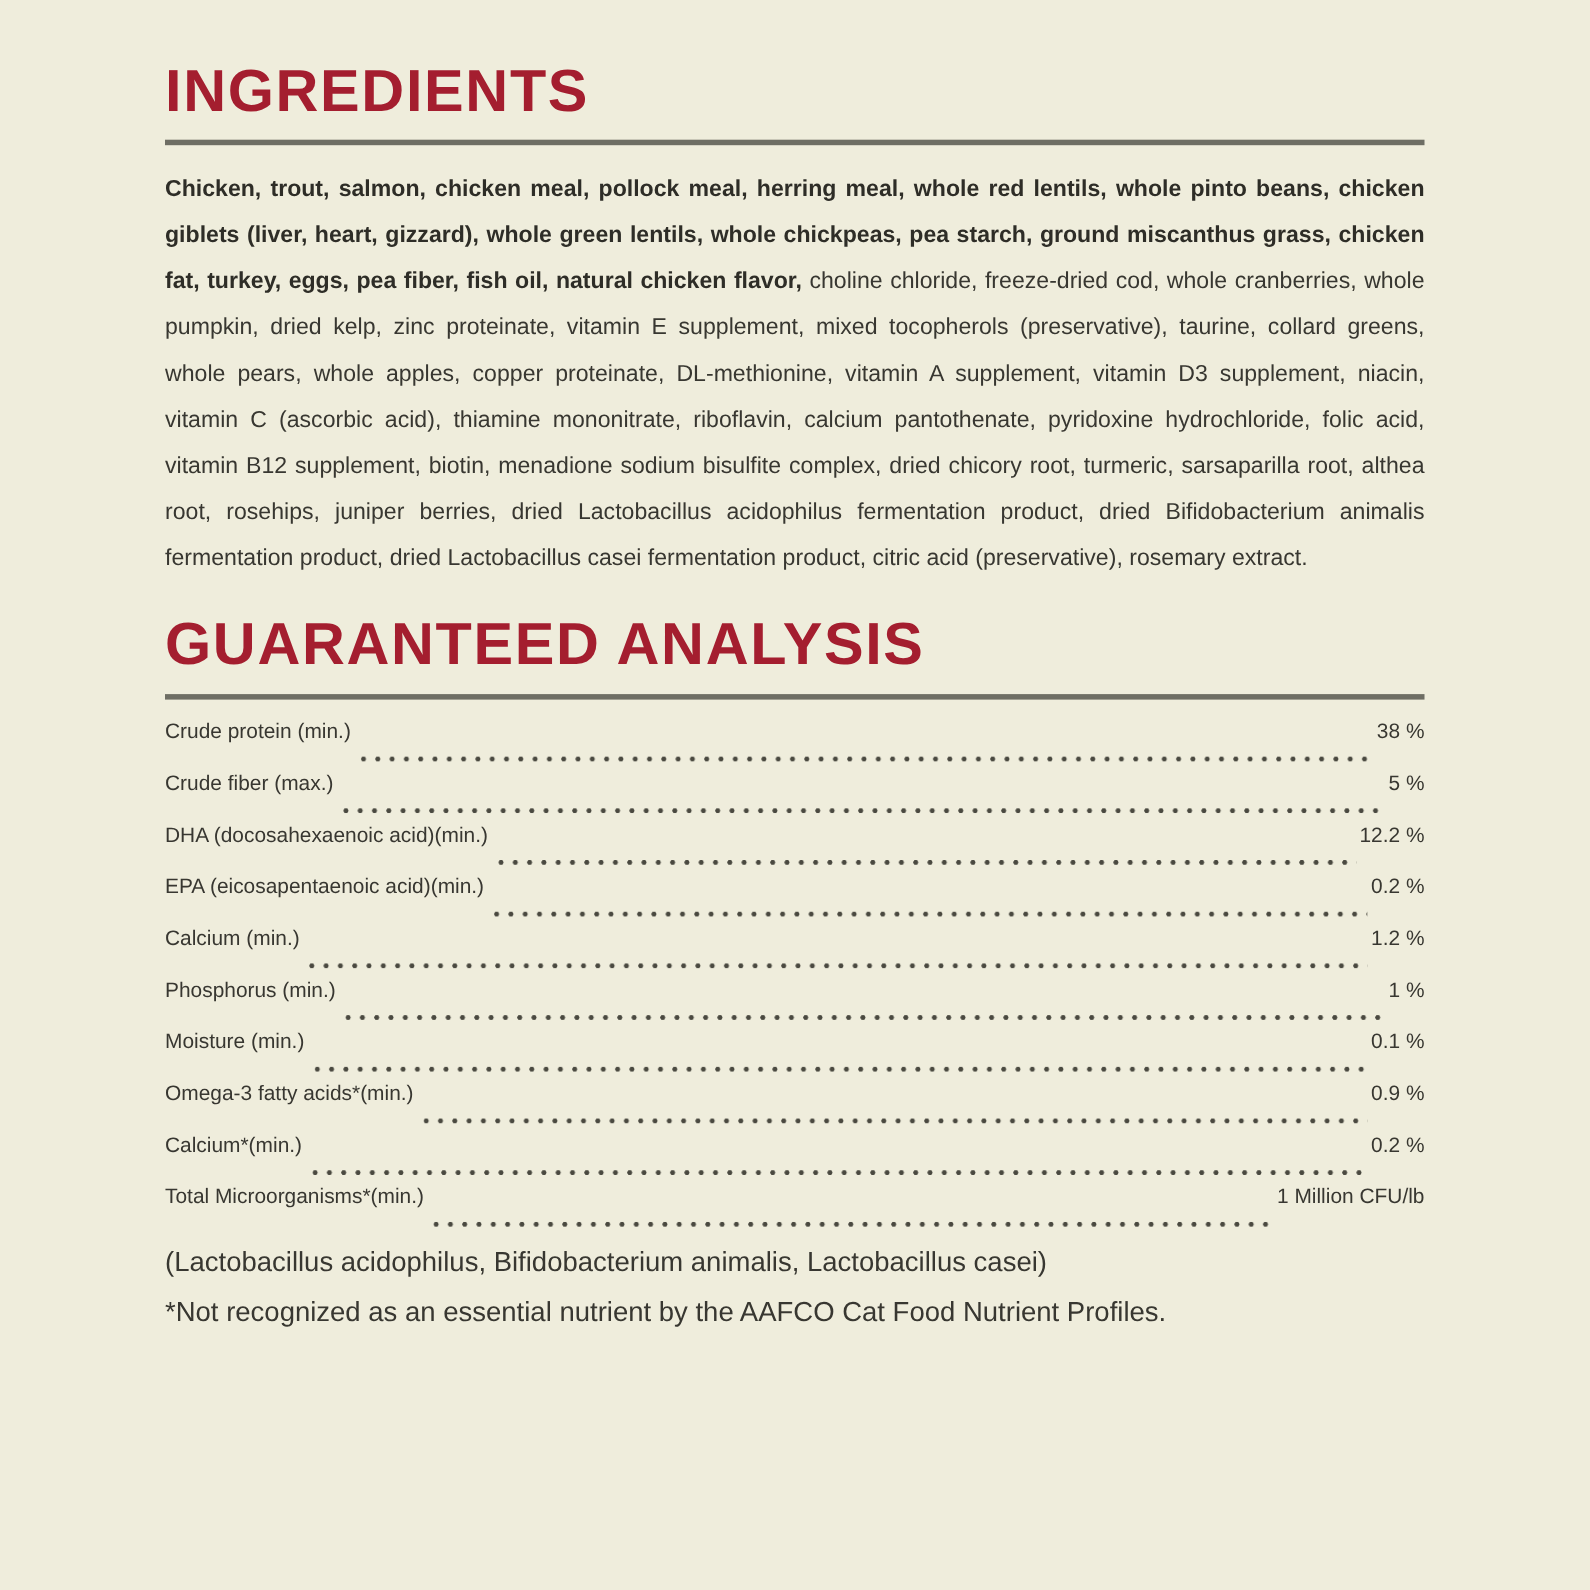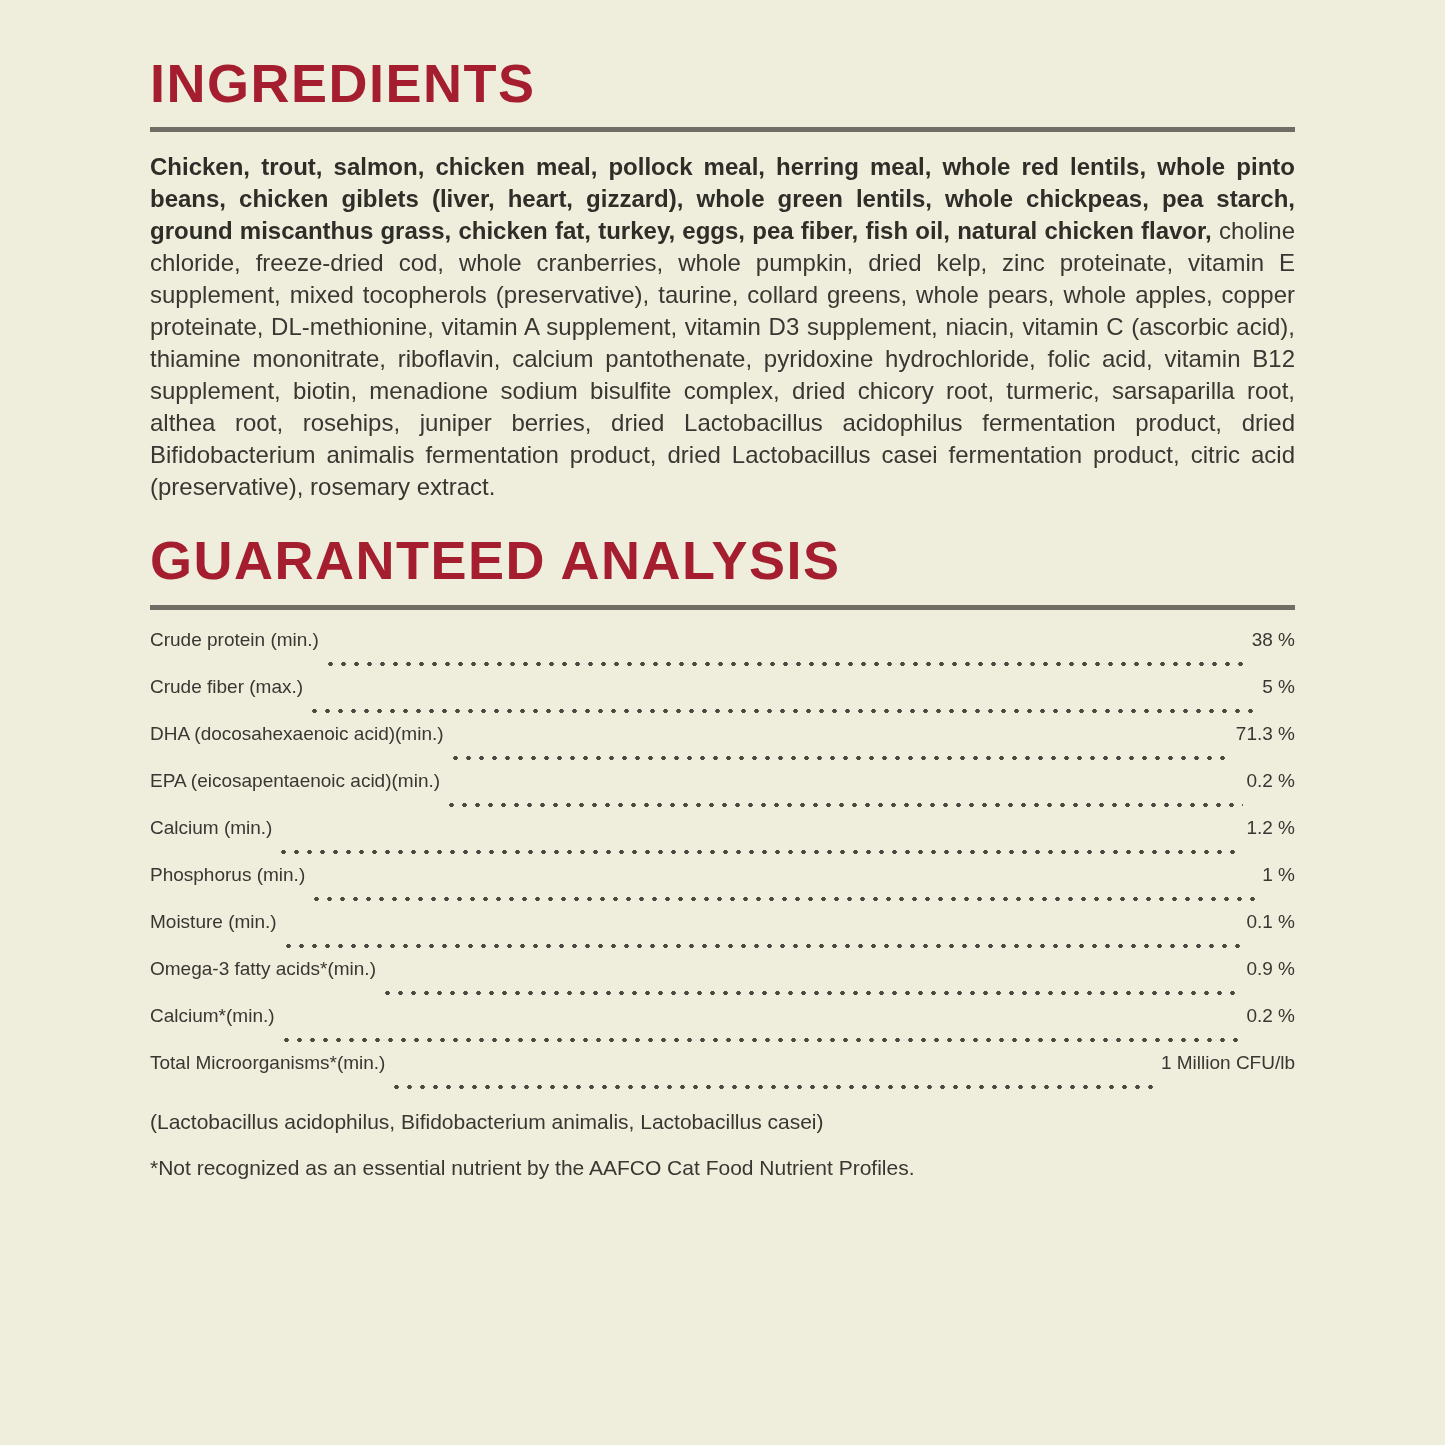--- a/index.html
+++ b/index.html
@@ -24,22 +24,22 @@
     line-height: 1.08;
     color: #A41E2F;
     margin: 0 0 15px 0;
   }
   .rule {
     height: 5px;
     background: #6E6E64;
     margin: 0 0 19px 0;
   }
   .ingredients-text {
-    font-size: 24px;
-    line-height: 32px;
+    font-size: 21px;
+    line-height: 42px;
     text-align: justify;
     color: #383731;
     margin: 0 0 28px 0;
   }
   .ingredients-text .lead {
     font-weight: 700;
     color: #2E2D27;
   }
   .analysis-heading {
     margin-top: 18px;
@@ -64,21 +64,21 @@
     margin: 0 3px 9px 9px;
     background-image: radial-gradient(circle at 2.5px 3px, #4A4940 2px, rgba(0,0,0,0) 2.5px);
     background-size: 13px 6px;
     background-repeat: repeat-x;
     background-position: left bottom;
   }
   .ga-note {
     height: 46px;
     display: flex;
     align-items: center;
-    font-size: 21px;
+    font-size: 25px;
     color: #383731;
     white-space: nowrap;
   }
 </style>
 </head>
 <body>
 
 <div class="page">
 
   <section>
@@ -99,21 +99,21 @@
         <span class="ga-value">38 %</span>
       </div>
       <div class="ga-row">
         <span class="ga-label">Crude fiber (max.)</span>
         <span class="leader"></span>
         <span class="ga-value">5 %</span>
       </div>
       <div class="ga-row">
         <span class="ga-label">DHA (docosahexaenoic acid)(min.)</span>
         <span class="leader"></span>
-        <span class="ga-value">71.3 %</span>
+        <span class="ga-value">12.2 %</span>
       </div>
       <div class="ga-row">
         <span class="ga-label">EPA (eicosapentaenoic acid)(min.)</span>
         <span class="leader"></span>
         <span class="ga-value">0.2 %</span>
       </div>
       <div class="ga-row">
         <span class="ga-label">Calcium (min.)</span>
         <span class="leader"></span>
         <span class="ga-value">1.2 %</span>

